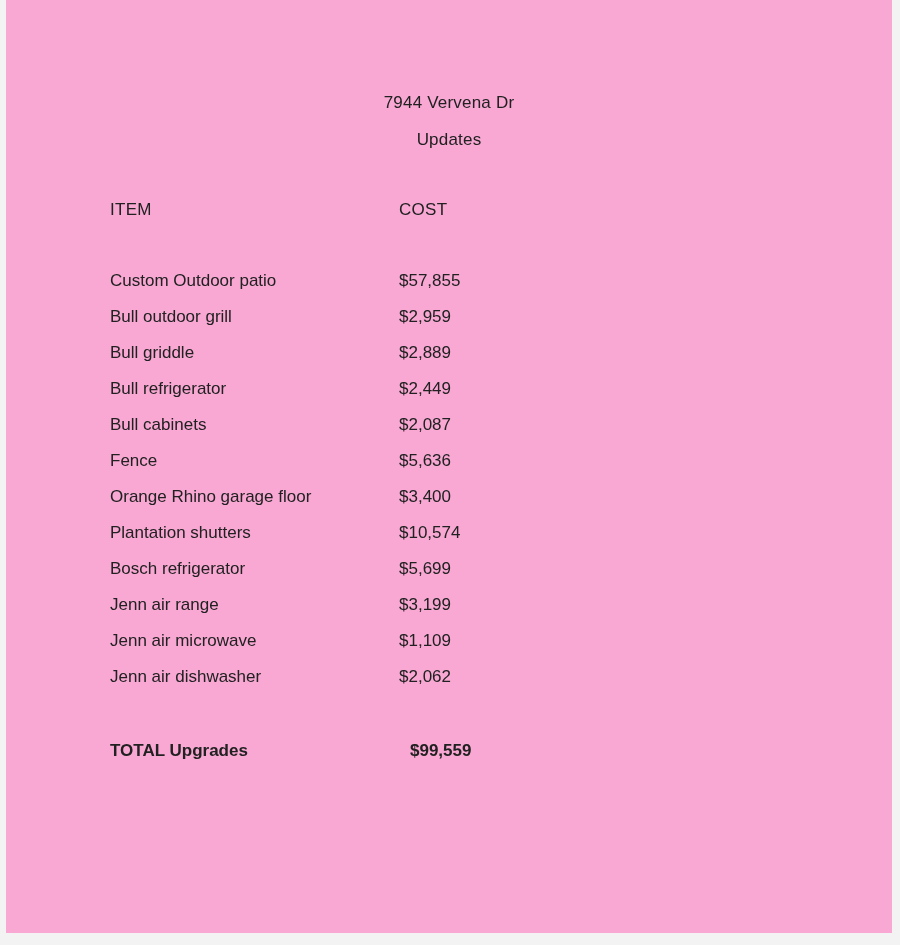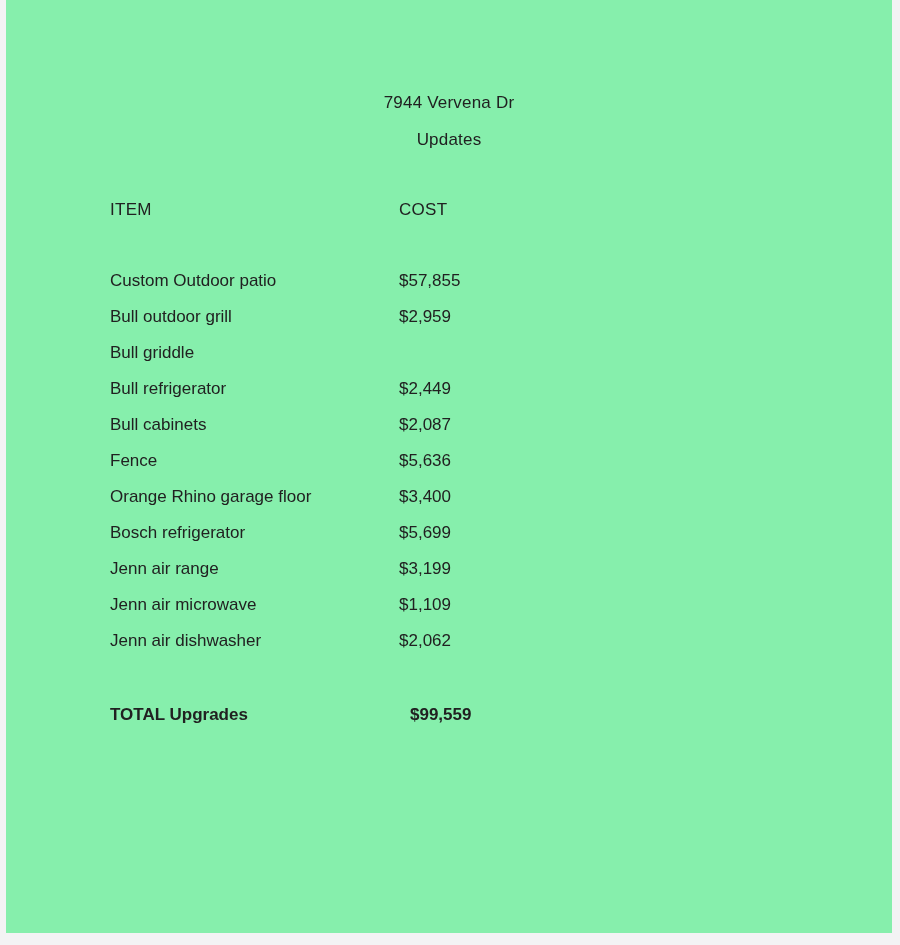--- a/index.html
+++ b/index.html
@@ -10,21 +10,21 @@
     background: #f3f3f4;
     font-family: "Liberation Sans", "DejaVu Sans", sans-serif;
     overflow: hidden;
   }
   .page {
     position: absolute;
     top: 0;
     left: 6px;
     right: 8px;
     bottom: 12px;
-    background: #86efac;
+    background: #f9a8d4;
     color: #212121;
     font-size: 17px;
   }
   .title-block {
     padding-top: 84px;
     text-align: center;
   }
   .title-line {
     margin: 0;
     line-height: 37px;
@@ -81,36 +81,41 @@
       <div class="row">
         <div class="col-item">Custom Outdoor patio</div>
         <div class="col-cost">$57,855</div>
       </div>
       <div class="row">
         <div class="col-item">Bull outdoor grill</div>
         <div class="col-cost">$2,959</div>
       </div>
       <div class="row">
         <div class="col-item">Bull griddle</div>
+        <div class="col-cost">$2,889</div>
       </div>
       <div class="row">
         <div class="col-item">Bull refrigerator</div>
         <div class="col-cost">$2,449</div>
       </div>
       <div class="row">
         <div class="col-item">Bull cabinets</div>
         <div class="col-cost">$2,087</div>
       </div>
       <div class="row">
         <div class="col-item">Fence</div>
         <div class="col-cost">$5,636</div>
       </div>
       <div class="row">
         <div class="col-item">Orange Rhino garage floor</div>
         <div class="col-cost">$3,400</div>
+      </div>
+      <div class="row">
+        <div class="col-item">Plantation shutters</div>
+        <div class="col-cost">$10,574</div>
       </div>
       <div class="row">
         <div class="col-item">Bosch refrigerator</div>
         <div class="col-cost">$5,699</div>
       </div>
       <div class="row">
         <div class="col-item">Jenn air range</div>
         <div class="col-cost">$3,199</div>
       </div>
       <div class="row">

